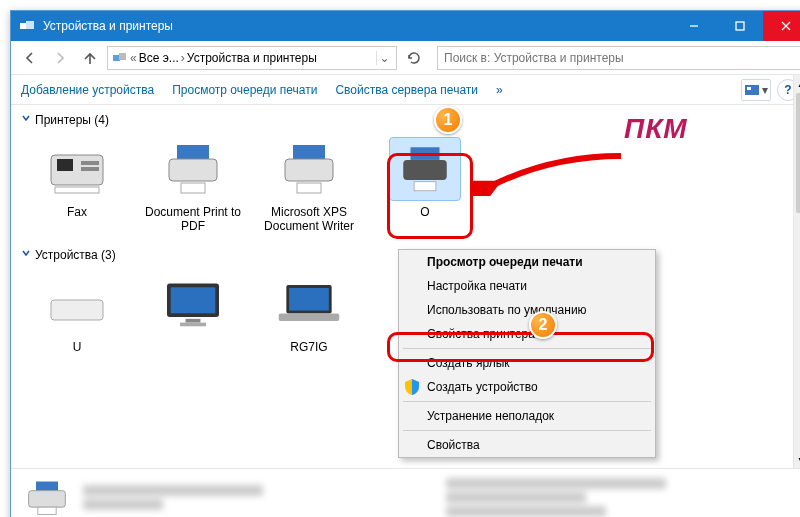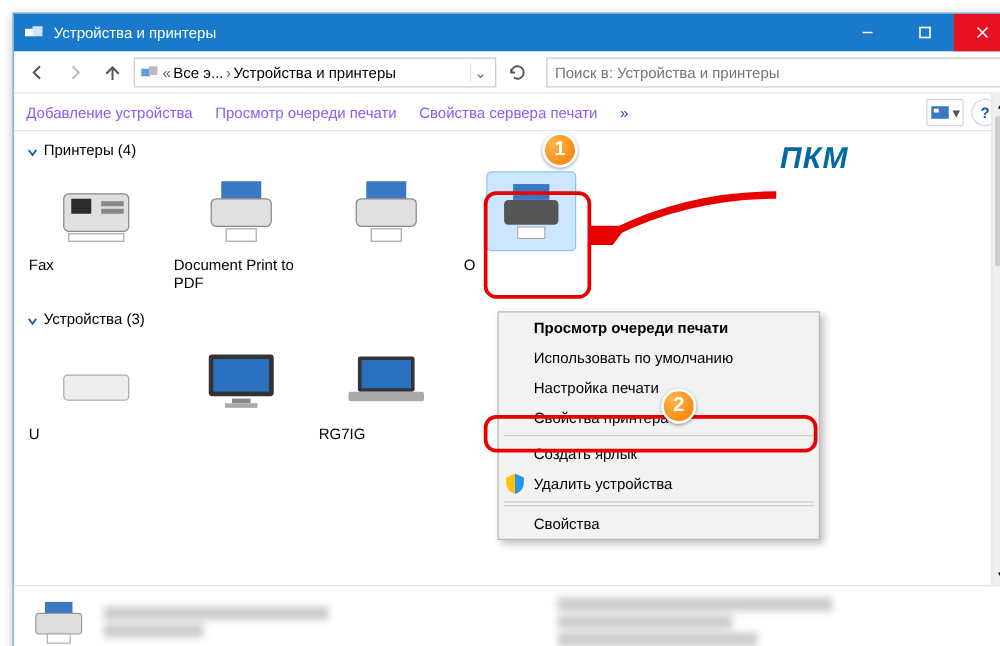--- a/index.html
+++ b/index.html
@@ -19,51 +19,51 @@
 .navbtn.disabled svg{stroke:#bbb}
 .addrbar{flex:0 0 290px;height:24px;border:1px solid #ccc;display:flex;align-items:center;padding:0 4px;gap:4px}
 .addr-icon{width:16px;height:16px}
 .chev{color:#666;margin:0 -2px}
 .addr-drop{margin-left:auto;width:16px;text-align:center;color:#666;border-left:1px solid #e0e0e0}
 .refresh{width:26px;height:26px;display:flex;align-items:center;justify-content:center}
 .searchbox{flex:1;height:24px;border:1px solid #ccc;display:flex;align-items:center;padding:0 6px;color:#888;margin-left:6px}
 .searchbox input{border:none;outline:none;width:100%;color:#000}
 
 .toolbar{height:30px;border-bottom:1px solid #e6e6e6;display:flex;align-items:center;gap:18px;padding:0 10px}
-.tb-item{color:#8b5cf6;cursor:default;white-space:nowrap}
+.tb-item{color:#0369a1;cursor:default;white-space:nowrap}
 .tb-more{color:#1757a6}
 .tb-right{margin-left:auto;display:flex;gap:6px;align-items:center}
 .tb-iconbtn{width:30px;height:22px;border:1px solid #cfd8e6;border-radius:2px;display:flex;align-items:center;justify-content:center;background:#fff}
 .tb-help{width:22px;height:22px;border:1px solid #cfd8e6;border-radius:50%;display:flex;align-items:center;justify-content:center;color:#1757a6;font-weight:bold}
 
 .content{position:relative;height:365px;overflow:hidden;padding:4px 10px}
-.group-header{display:flex;align-items:flex-end;gap:4px;color:#1757a6;margin:4px 0 6px}
+.group-header{display:flex;align-items:flex-start;gap:4px;color:#1757a6;margin:4px 0 6px}
 .group-header svg{stroke:#1757a6}
 .row{display:flex;gap:4px;margin-bottom:10px}
-.item{width:112px;padding:4px 2px}
+.item{width:112px;text-align:center;padding:4px 2px}
 .item .label{margin-top:4px;word-break:break-word;line-height:1.2}
 .icon-wrap{width:72px;height:64px;margin:0 auto;display:flex;align-items:center;justify-content:center}
 .selected{background:#cde6ff;border:1px solid #8cc3f2;border-radius:4px}
 
 .highlight-red{position:absolute;border:3px solid #e60000;border-radius:10px;pointer-events:none}
 .highlight-red.h1{left:376px;top:142px;width:86px;height:86px}
 .highlight-red.h2{left:376px;top:321px;width:267px;height:30px}
 
 .context-menu{position:absolute;left:387px;top:238px;width:258px;background:#f2f2f2;border:1px solid #bababa;box-shadow:3px 3px 6px rgba(0,0,0,.25)}
 .cm-item{height:24px;display:flex;align-items:center;padding:0 10px 0 28px;position:relative}
 .cm-item.bold{font-weight:bold}
 .cm-sep{height:1px;background:#cfcfcf;margin:2px 4px}
 .cm-shield{position:absolute;left:4px;top:3px;width:18px;height:18px}
 
 .stepcircle{position:absolute;width:28px;height:28px;border-radius:50%;background:radial-gradient(circle at 30% 30%,#ffb54a,#f57c00);border:2px solid #fff;box-shadow:0 1px 3px rgba(0,0,0,.4);color:#fff;font-weight:bold;display:flex;align-items:center;justify-content:center;font-size:16px}
 .step1{left:423px;top:95px}
 .step2{left:518px;top:300px}
 
 .arrow{position:absolute;left:460px;top:135px}
-.pkm{position:absolute;left:613px;top:102px;font-size:24px;font-weight:900;font-style:italic;color:#0369a1;letter-spacing:1px}
+.pkm{position:absolute;left:613px;top:102px;font-size:28px;font-weight:900;font-style:italic;color:#be185d;letter-spacing:1px}
 
 .details-pane{position:absolute;left:0;right:0;bottom:0;height:58px;border-top:1px solid #e6e6e6;background:#fff;display:flex;align-items:center;padding:6px 14px;gap:14px}
 .dp-icon{width:44px;height:40px}
 .dp-text{filter:blur(3px);color:#666}
 .dp-line{height:11px;background:#ccc;margin:3px 0;border-radius:2px}
 .scrollbar{position:absolute;right:0;top:64px;bottom:58px;width:16px;background:#f0f0f0;border-left:1px solid #e6e6e6}
 .scroll-arrow{height:16px;display:flex;align-items:center;justify-content:center}
 .scroll-thumb{position:absolute;top:18px;left:2px;right:2px;height:120px;background:#cdcdcd;border-radius:2px}
 </style>
 </head>
@@ -187,20 +187,21 @@
       </div>
 
       <div class="item">
         <div class="icon-wrap">
           <svg viewBox="0 0 64 56" width="64" height="56">
               <rect x="16" y="4" width="32" height="14" fill="#3b78c4"></rect>
               <rect x="8" y="18" width="48" height="22" rx="4" fill="#e0e0e0" stroke="#888"></rect>
               <rect x="20" y="42" width="24" height="10" fill="#fff" stroke="#aaa"></rect>
             </svg>
         </div>
+        <div class="label">Microsoft XPS Document Writer</div>
       </div>
 
       <div class="item">
         <div class="icon-wrap selected">
           <svg viewBox="0 0 64 56" width="58" height="52">
               <rect x="16" y="4" width="32" height="14" fill="#3b78c4"></rect>
               <rect x="8" y="18" width="48" height="22" rx="4" fill="#555"></rect>
               <rect x="20" y="42" width="24" height="10" fill="#fff" stroke="#aaa"></rect>
             </svg>
         </div>
@@ -265,33 +266,34 @@
     </div>
     <div style="flex:1" class="dp-text">
       <div class="dp-line" style="width:220px"></div>
       <div class="dp-line" style="width:140px"></div>
       <div class="dp-line" style="width:160px"></div>
     </div>
   </div>
 
   <div class="context-menu">
     <div class="cm-item bold">Просмотр очереди печати</div>
+    <div class="cm-item">Настройка печати</div>
     <div class="cm-item">Использовать по умолчанию</div>
-    <div class="cm-item">Настройка печати</div>
     <div class="cm-item">Свойства принтера</div>
     <div class="cm-sep"></div>
     <div class="cm-item">Создать ярлык</div>
     <div class="cm-item">
       <svg class="cm-shield" viewBox="0 0 18 18">
           <path d="M9 1l7 3v4c0 5-3 8-7 9-4-1-7-4-7-9V4z" fill="#ffc107"></path>
           <path d="M9 1l7 3v4c0 5-3 8-7 9V1z" fill="#2196f3"></path>
         </svg>
-      <span>Удалить устройства</span>
+      <span>Создать устройство</span>
     </div>
     <div class="cm-sep"></div>
+    <div class="cm-item">Устранение неполадок</div>
     <div class="cm-sep"></div>
     <div class="cm-item">Свойства</div>
   </div>
 
   <div class="highlight-red h1"></div>
   <div class="highlight-red h2"></div>
 
   <svg class="arrow" width="160" height="50">
     <defs>
         <marker id="ah" markerWidth="12" markerHeight="12" refX="2" refY="5" orient="auto">

